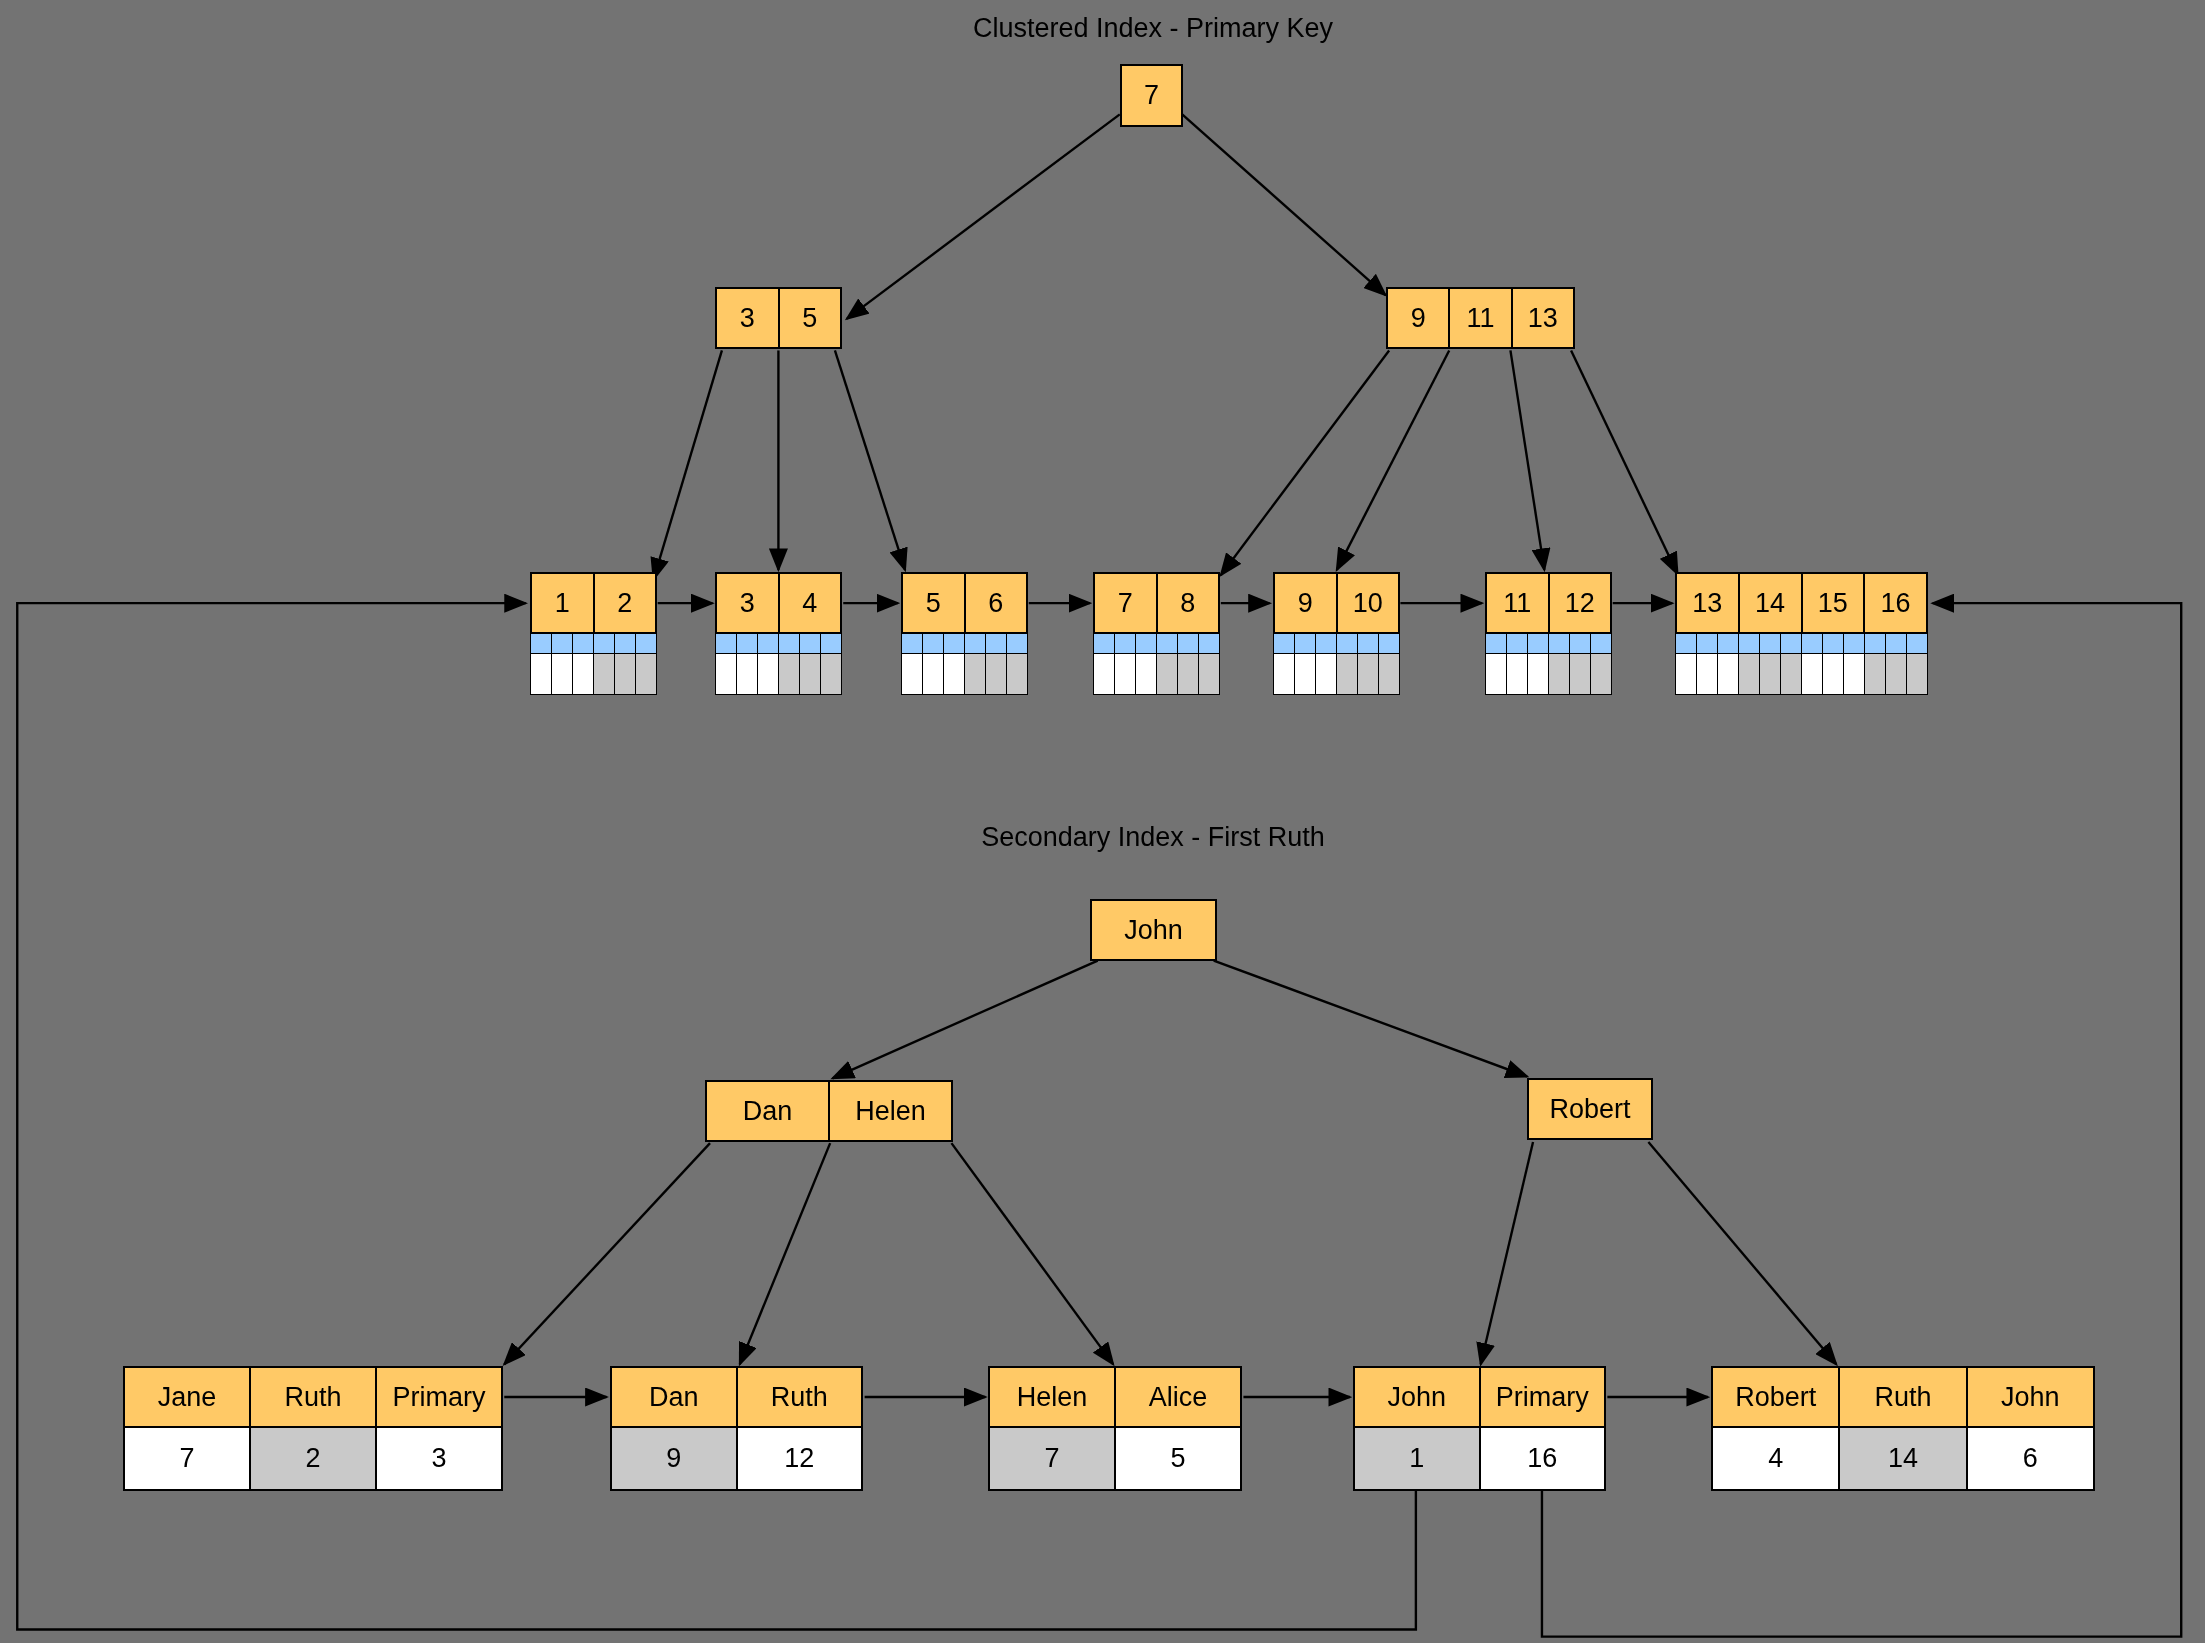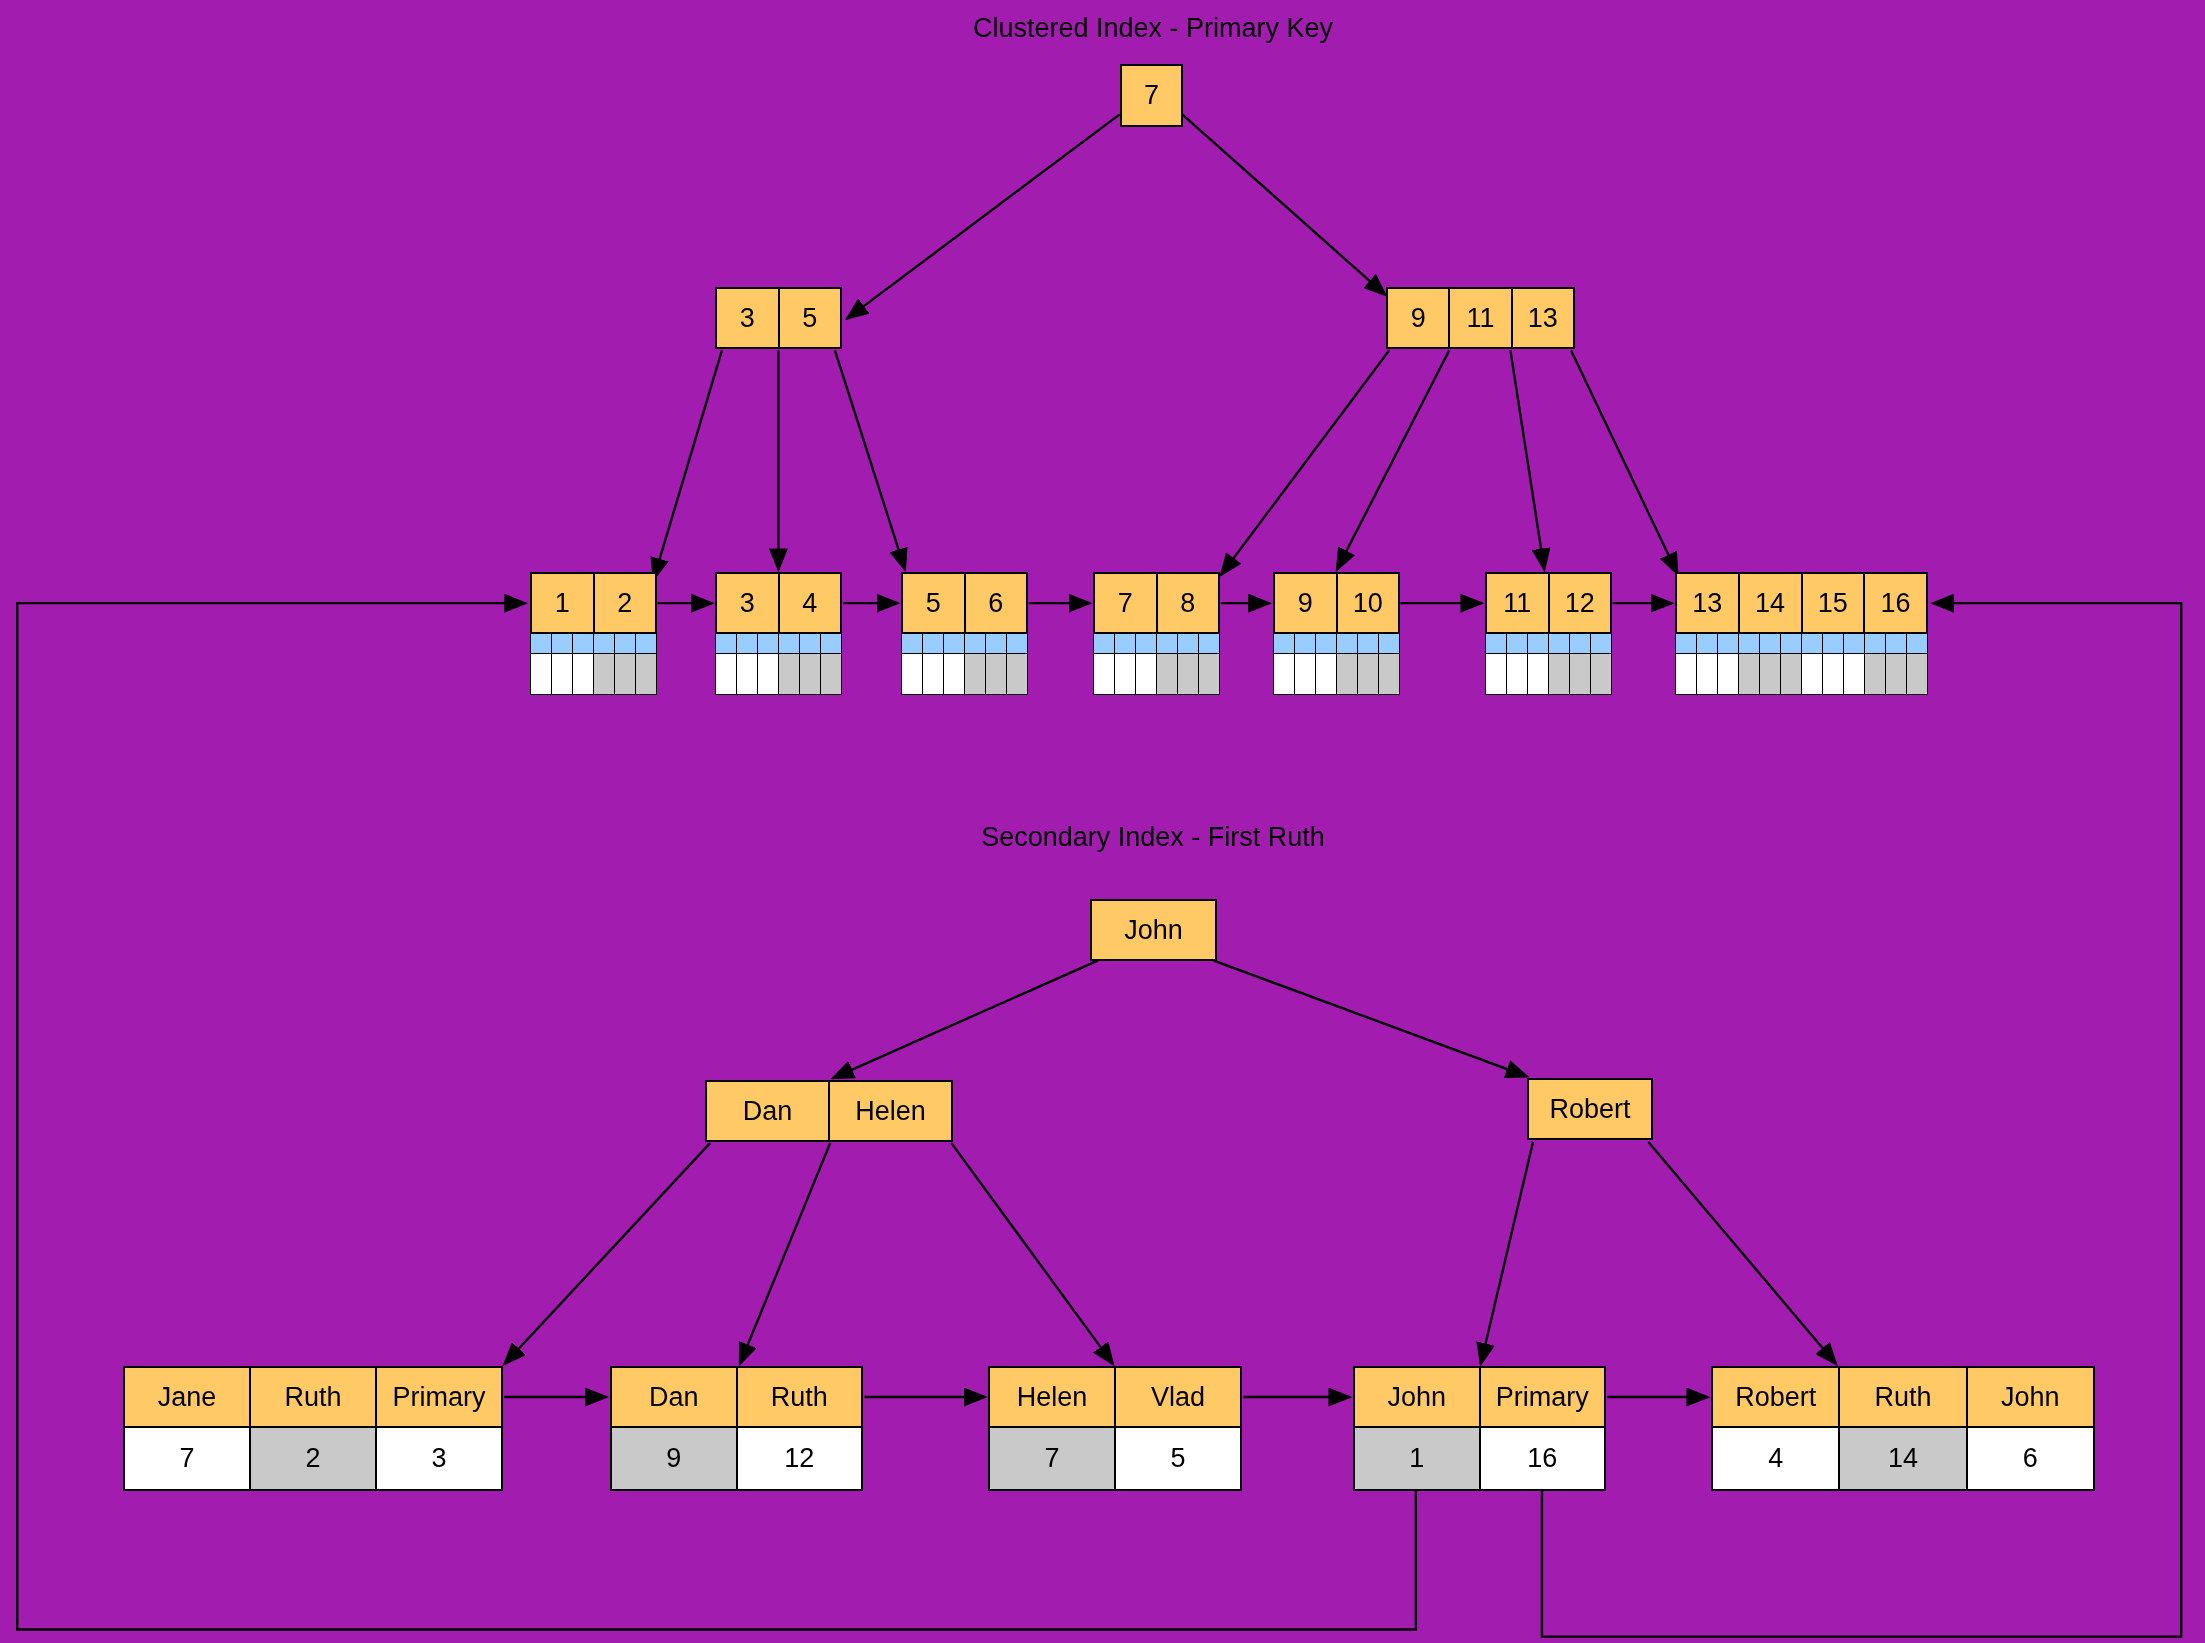--- a/index.html
+++ b/index.html
@@ -5,21 +5,21 @@
   html,body{margin:0;padding:0;background:#ffffff;}
   :root{
     --orange:#FFC966;
     --blue:#99CCFF;
     --gray:#C9C9C9;
     --stroke:#000000;
   }
   .canvas{
     position:relative;
     width:2205px;height:1644px;
-    background:#a21caf;
+    background:#737373;
     font-family:"Liberation Sans", sans-serif;
     color:#000;
     overflow:hidden;
   }
   .edges{position:absolute;left:0;top:0;z-index:1;}
   .edges line, .edges polyline{stroke:var(--stroke);stroke-width:4;fill:none;}
   .title{
     position:absolute;z-index:2;
     font-size:27px;line-height:1.2;
     text-align:center;white-space:nowrap;
@@ -352,21 +352,21 @@
     </div>
     <div class="vrow" style="height:63px;">
       <div class="cell hl">9</div>
       <div class="cell">12</div>
     </div>
   </div>
 
   <div class="leaf" style="left:988px;top:1366px;width:254px;">
     <div class="keyrow" style="height:62px;">
       <div class="cell">Helen</div>
-      <div class="cell">Vlad</div>
+      <div class="cell">Alice</div>
     </div>
     <div class="vrow" style="height:63px;">
       <div class="cell hl">7</div>
       <div class="cell">5</div>
     </div>
   </div>
 
   <div class="leaf" style="left:1353px;top:1366px;width:253px;">
     <div class="keyrow" style="height:62px;">
       <div class="cell">John</div>

